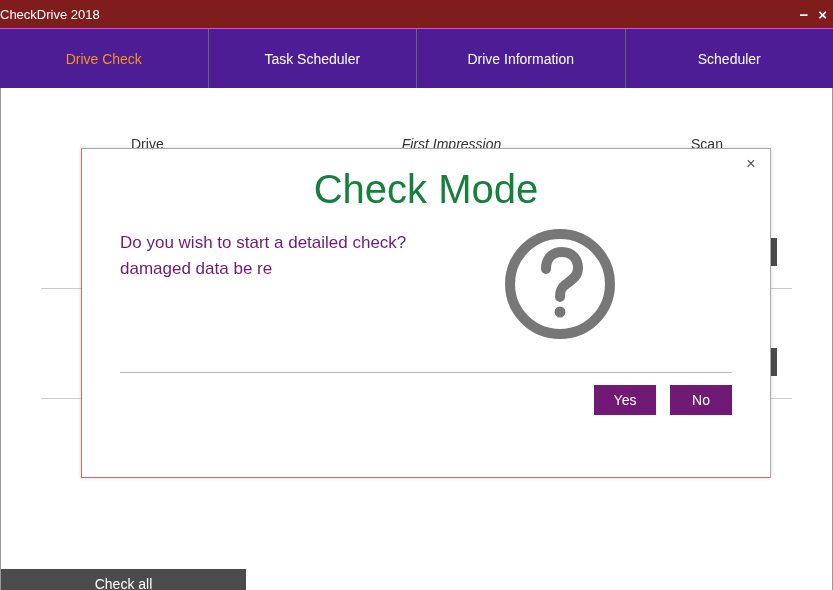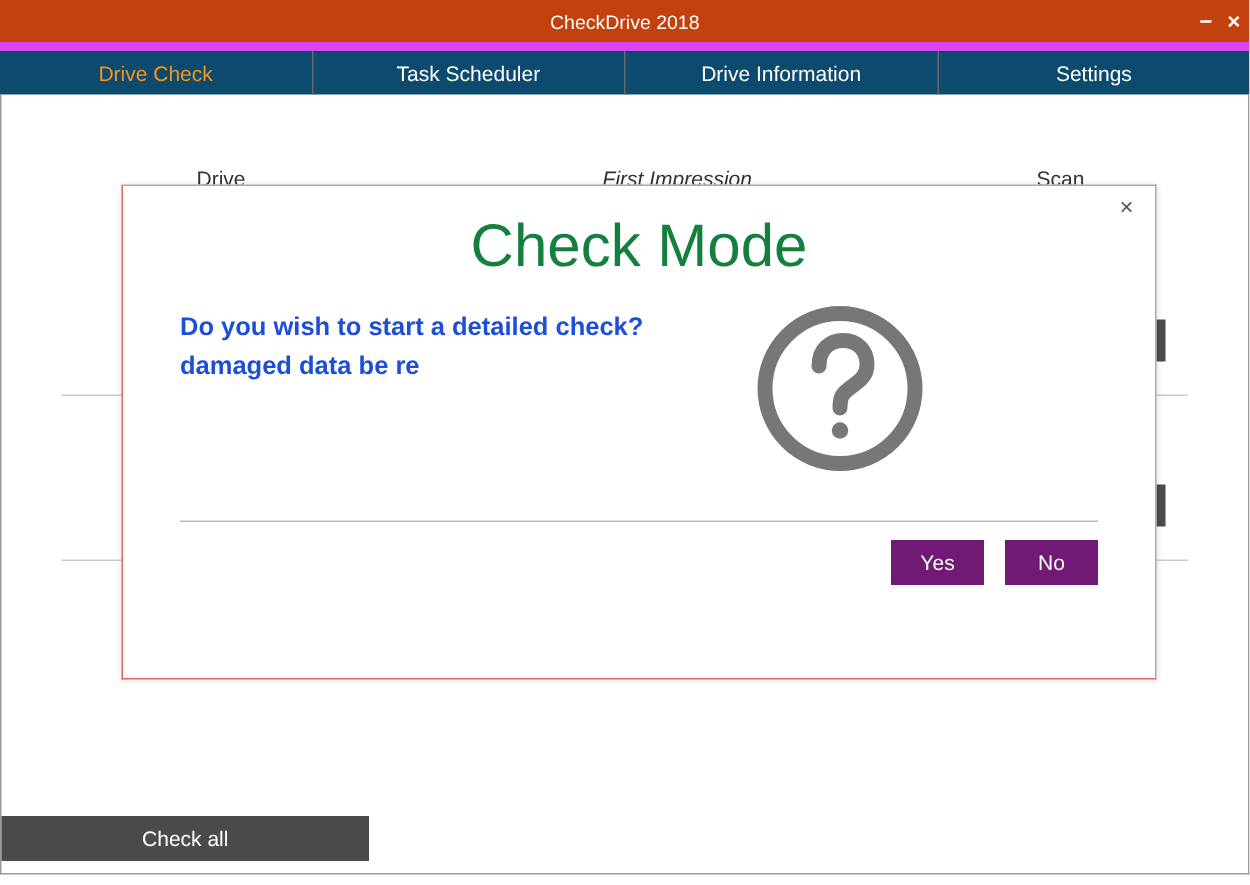--- a/index.html
+++ b/index.html
@@ -5,25 +5,24 @@
     * { box-sizing: border-box; margin: 0; padding: 0; }
     body {
       font-family: "Segoe UI", Arial, sans-serif;
       background: #fff;
       width: 833px;
       height: 590px;
       overflow: hidden;
       position: relative;
     }
     .titlebar {
-      background: #c2410c;
+      background: #7f1d1d;
       height: 28px;
       display: flex;
       align-items: center;
-      justify-content: center;
       position: relative;
       color: #fff;
       font-size: 13px;
     }
     .titlebar .window-controls {
       position: absolute;
       right: 6px;
       top: 0;
       height: 28px;
       display: flex;
@@ -32,23 +31,23 @@
       color: #fff;
       font-weight: bold;
     }
     .titlebar .window-controls span {
       cursor: pointer;
       font-size: 15px;
       line-height: 1;
     }
     .tabs {
       display: flex;
-      height: 35px;
-      background: #0c4a6e;
-      border-top: 6px solid #d946ef;
+      height: 60px;
+      background: #4c1d95;
+      border-top: 1px solid #d946ef;
     }
     .tab {
       flex: 1;
       display: flex;
       align-items: center;
       justify-content: center;
       color: #fff;
       font-size: 14px;
       border-right: 1px solid #666;
       cursor: pointer;
@@ -141,22 +140,22 @@
       margin-bottom: 18px;
     }
     .dialog-body {
       display: flex;
       align-items: flex-start;
       gap: 20px;
     }
     .dialog-text {
       flex: 1;
       font-size: 17px;
-      font-weight: 700;
-      color: #1d4ed8;
+      font-weight: 400;
+      color: #701a75;
       line-height: 1.5;
       max-width: 360px;
       overflow: hidden;
       white-space: normal;
     }
     .qmark {
       width: 120px;
       height: 120px;
       flex-shrink: 0;
       margin-right: 20px;
@@ -197,21 +196,21 @@
   <div class="tab active">
     <span>Drive Check</span>
   </div>
   <div class="tab">
     <span>Task Scheduler</span>
   </div>
   <div class="tab">
     <span>Drive Information</span>
   </div>
   <div class="tab">
-    <span>Settings</span>
+    <span>Scheduler</span>
   </div>
 </div>
 
 <div class="main">
   <div class="table-header">
     <div class="th-drive">Drive</div>
     <div class="th-first">First Impression</div>
     <div class="th-scan">Scan</div>
   </div>
 

